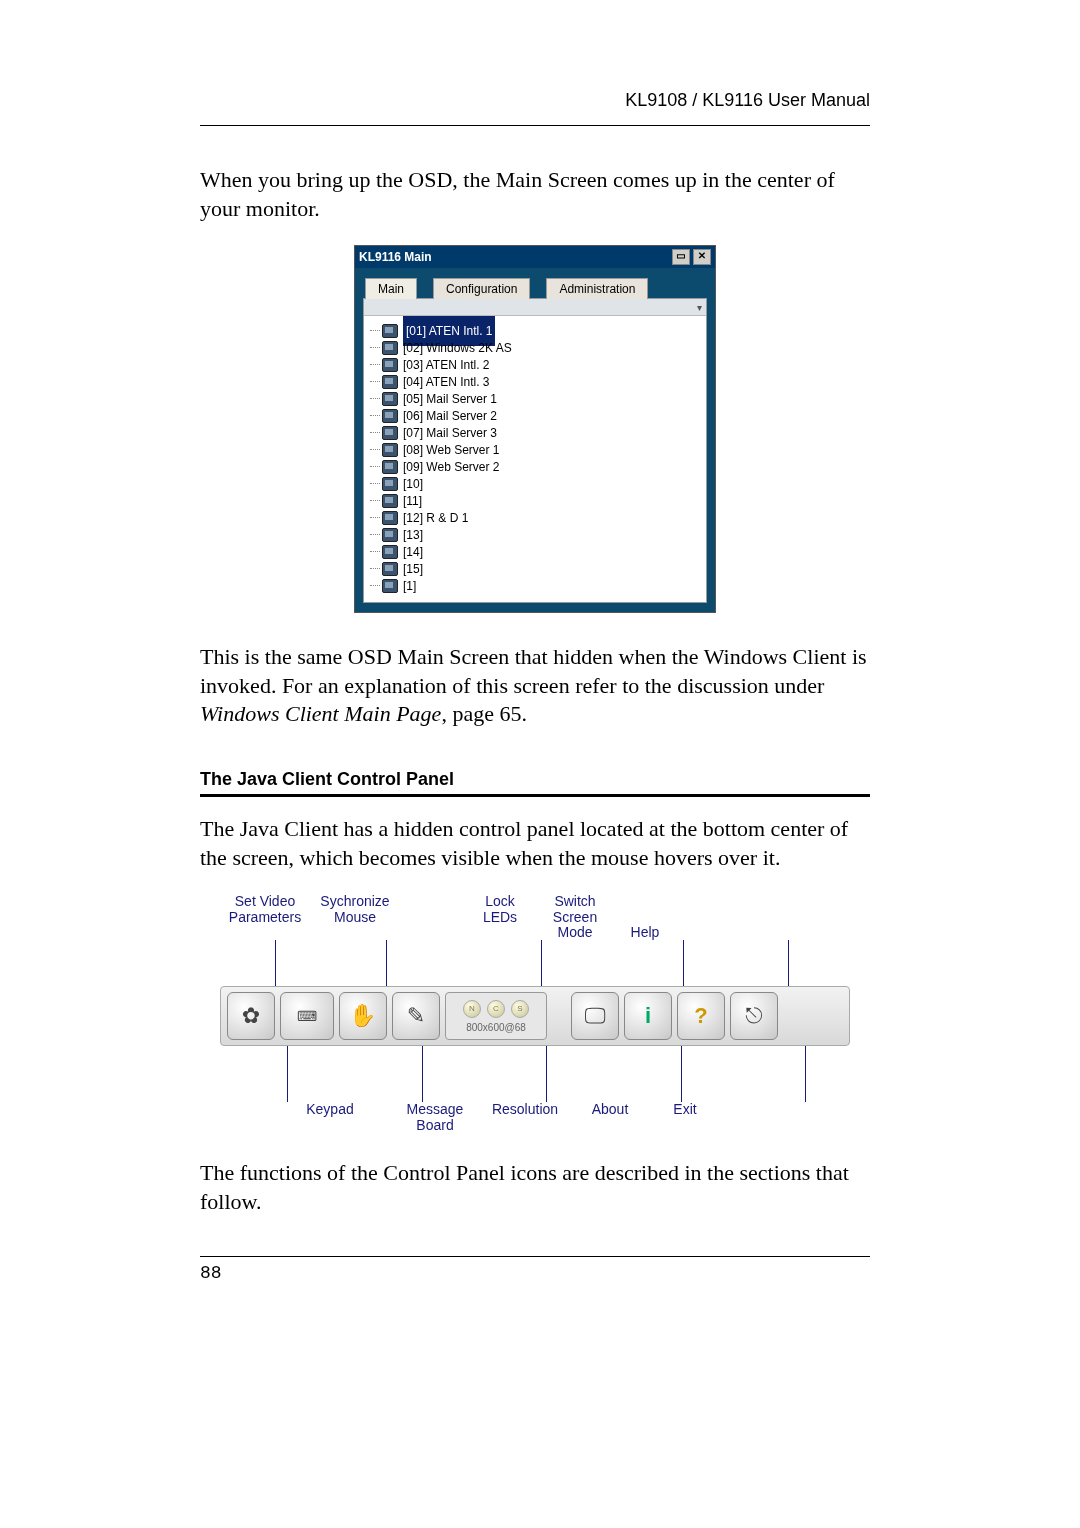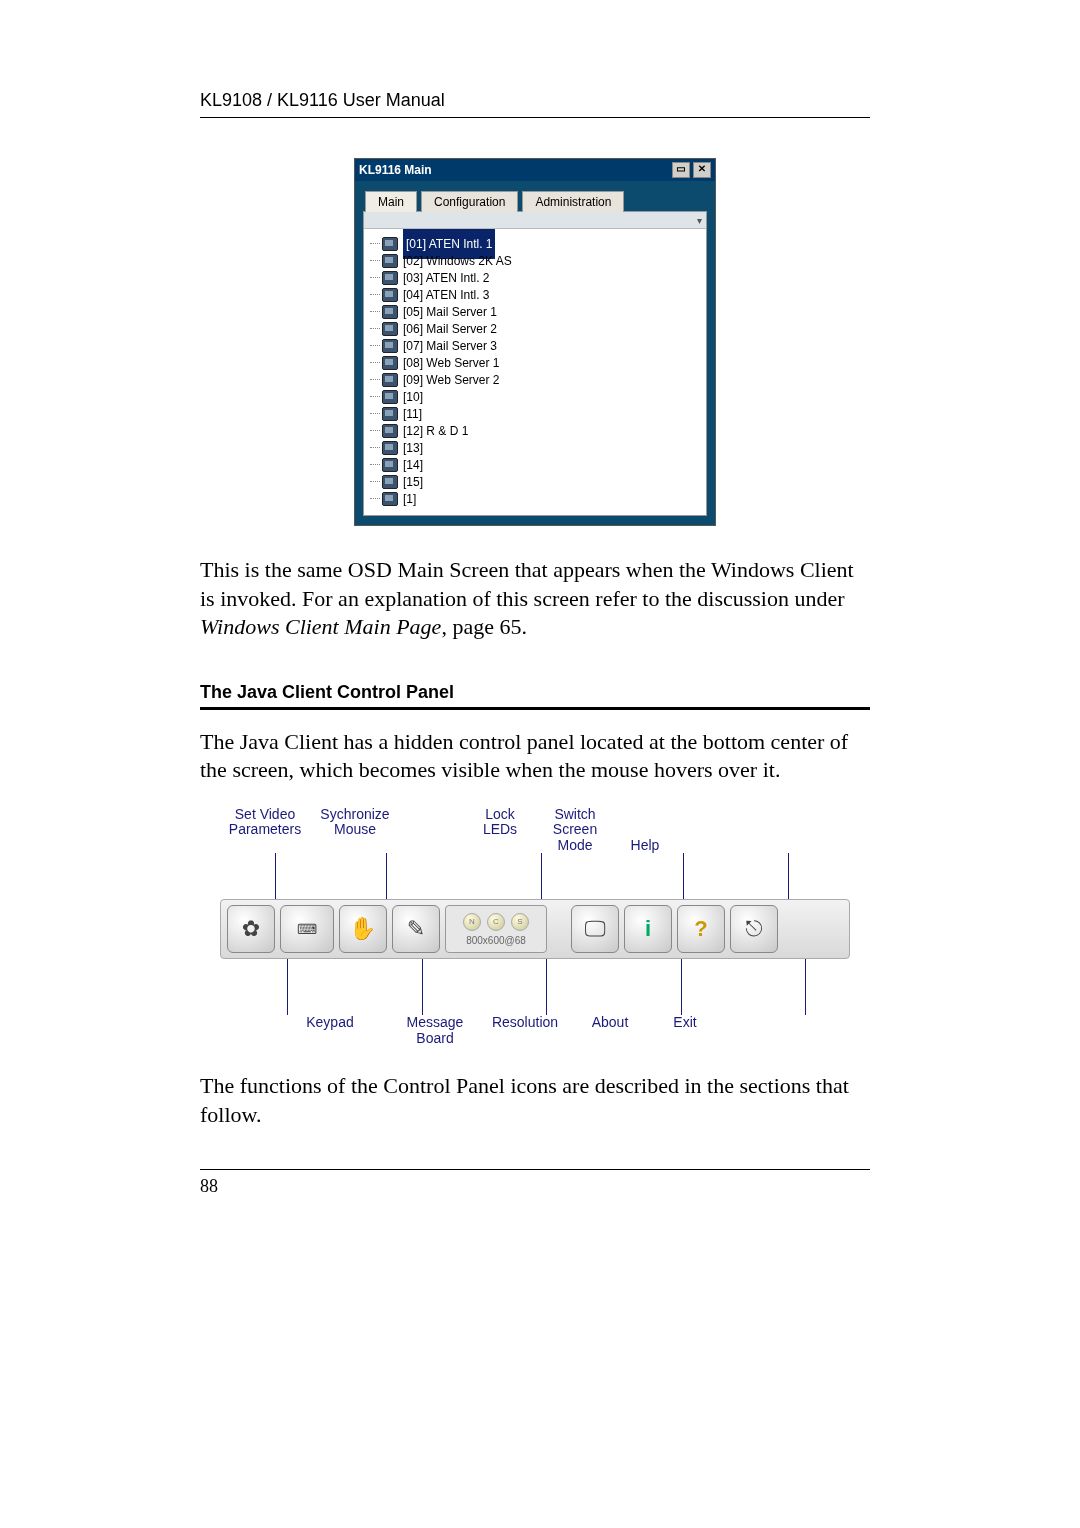--- a/index.html
+++ b/index.html
@@ -13,21 +13,22 @@
     position: relative;
   }
   .page {
     padding: 90px 210px 60px 200px;
     box-sizing: border-box;
     width: 1080px;
   }
   .header-line {
     font-size: 18px;
     font-family: Arial, Helvetica, sans-serif;
-    margin-bottom: 6px;
+    margin-bottom: 14px;
+    text-align: right;
   }
   hr.thin {
     border: none;
     border-top: 1px solid #000;
     margin: 0 0 40px 0;
   }
   hr.footer {
     border: none;
     border-top: 1px solid #000;
     margin: 40px 0 6px 0;
@@ -44,21 +45,21 @@
     font-size: 18px;
     margin: 40px 0 4px 0;
   }
   hr.thick {
     border: none;
     border-top: 3px solid #000;
     margin: 0 0 18px 0;
   }
   .page-num {
     font-size: 18px;
-    font-family: Liberation Serif, serif;
+    font-family: Liberation Mono, monospace;
   }
   
   .osd-wrap {
     display: flex;
     justify-content: center;
     margin: 10px 0 30px 0;
   }
   .osd-window {
     width: 360px;
     border: 1px solid #555;
@@ -82,21 +83,21 @@
     background: #d0cfca;
     border: 1px solid #888;
     color:#000;
     font-size: 10px;
     line-height: 12px;
     text-align: center;
     font-family: Arial;
   }
   .osd-tabs {
     display: flex;
-    gap: 4px;
+    gap: 16px;
     padding: 10px 10px 0 10px;
   }
   .osd-tab {
     background: #e8e4dc;
     border: 1px solid #999;
     border-bottom: none;
     padding: 3px 12px;
     font-size: 12px;
     position: relative;
     z-index: 2;
@@ -242,20 +243,21 @@
   }
   .spacer { width:14px;}
 </style>
 </head>
 <body>
 
 <div class="page">
   <div class="header-line">KL9108 / KL9116  User Manual</div>
   <hr class="thin">
 
+  <p class="body-text">When you bring up the OSD, the Main Screen comes up in the center of your monitor.</p>
 
   <div class="osd-wrap">
     <div class="osd-window">
       <div class="osd-title">
         <span>KL9116 Main</span>
         <div class="osd-title-btns">
           <div class="osd-btn">▭</div>
           <div class="osd-btn">✕</div>
         </div>
       </div>
@@ -330,21 +332,21 @@
           <div class="tree-item">
               <span class="icn"></span>
               <span class="lbl">[1]</span>
             </div>
         </div>
       </div>
     </div>
   </div>
 
   <p class="body-text">
-    <span>This is the same OSD Main Screen that appears when the Windows Client is invoked. For an explanation of this screen refer to the discussion under </span><span class="italic">Windows Client Main Page</span><span>, page 65.</span>
+    <span>This is the same OSD Main Screen that hidden when the Windows Client is invoked. For an explanation of this screen refer to the discussion under </span><span class="italic">Windows Client Main Page</span><span>, page 65.</span>
   </p>
 
   <h2 class="section-title">The Java Client Control Panel</h2>
   <hr class="thick">
 
   <p class="body-text">The Java Client has a hidden control panel located at the bottom center of the screen, which becomes visible when the mouse hovers over it.</p>
 
   <div class="cp-wrap">
     <div class="cp">
       <div class="cp-top-row">

